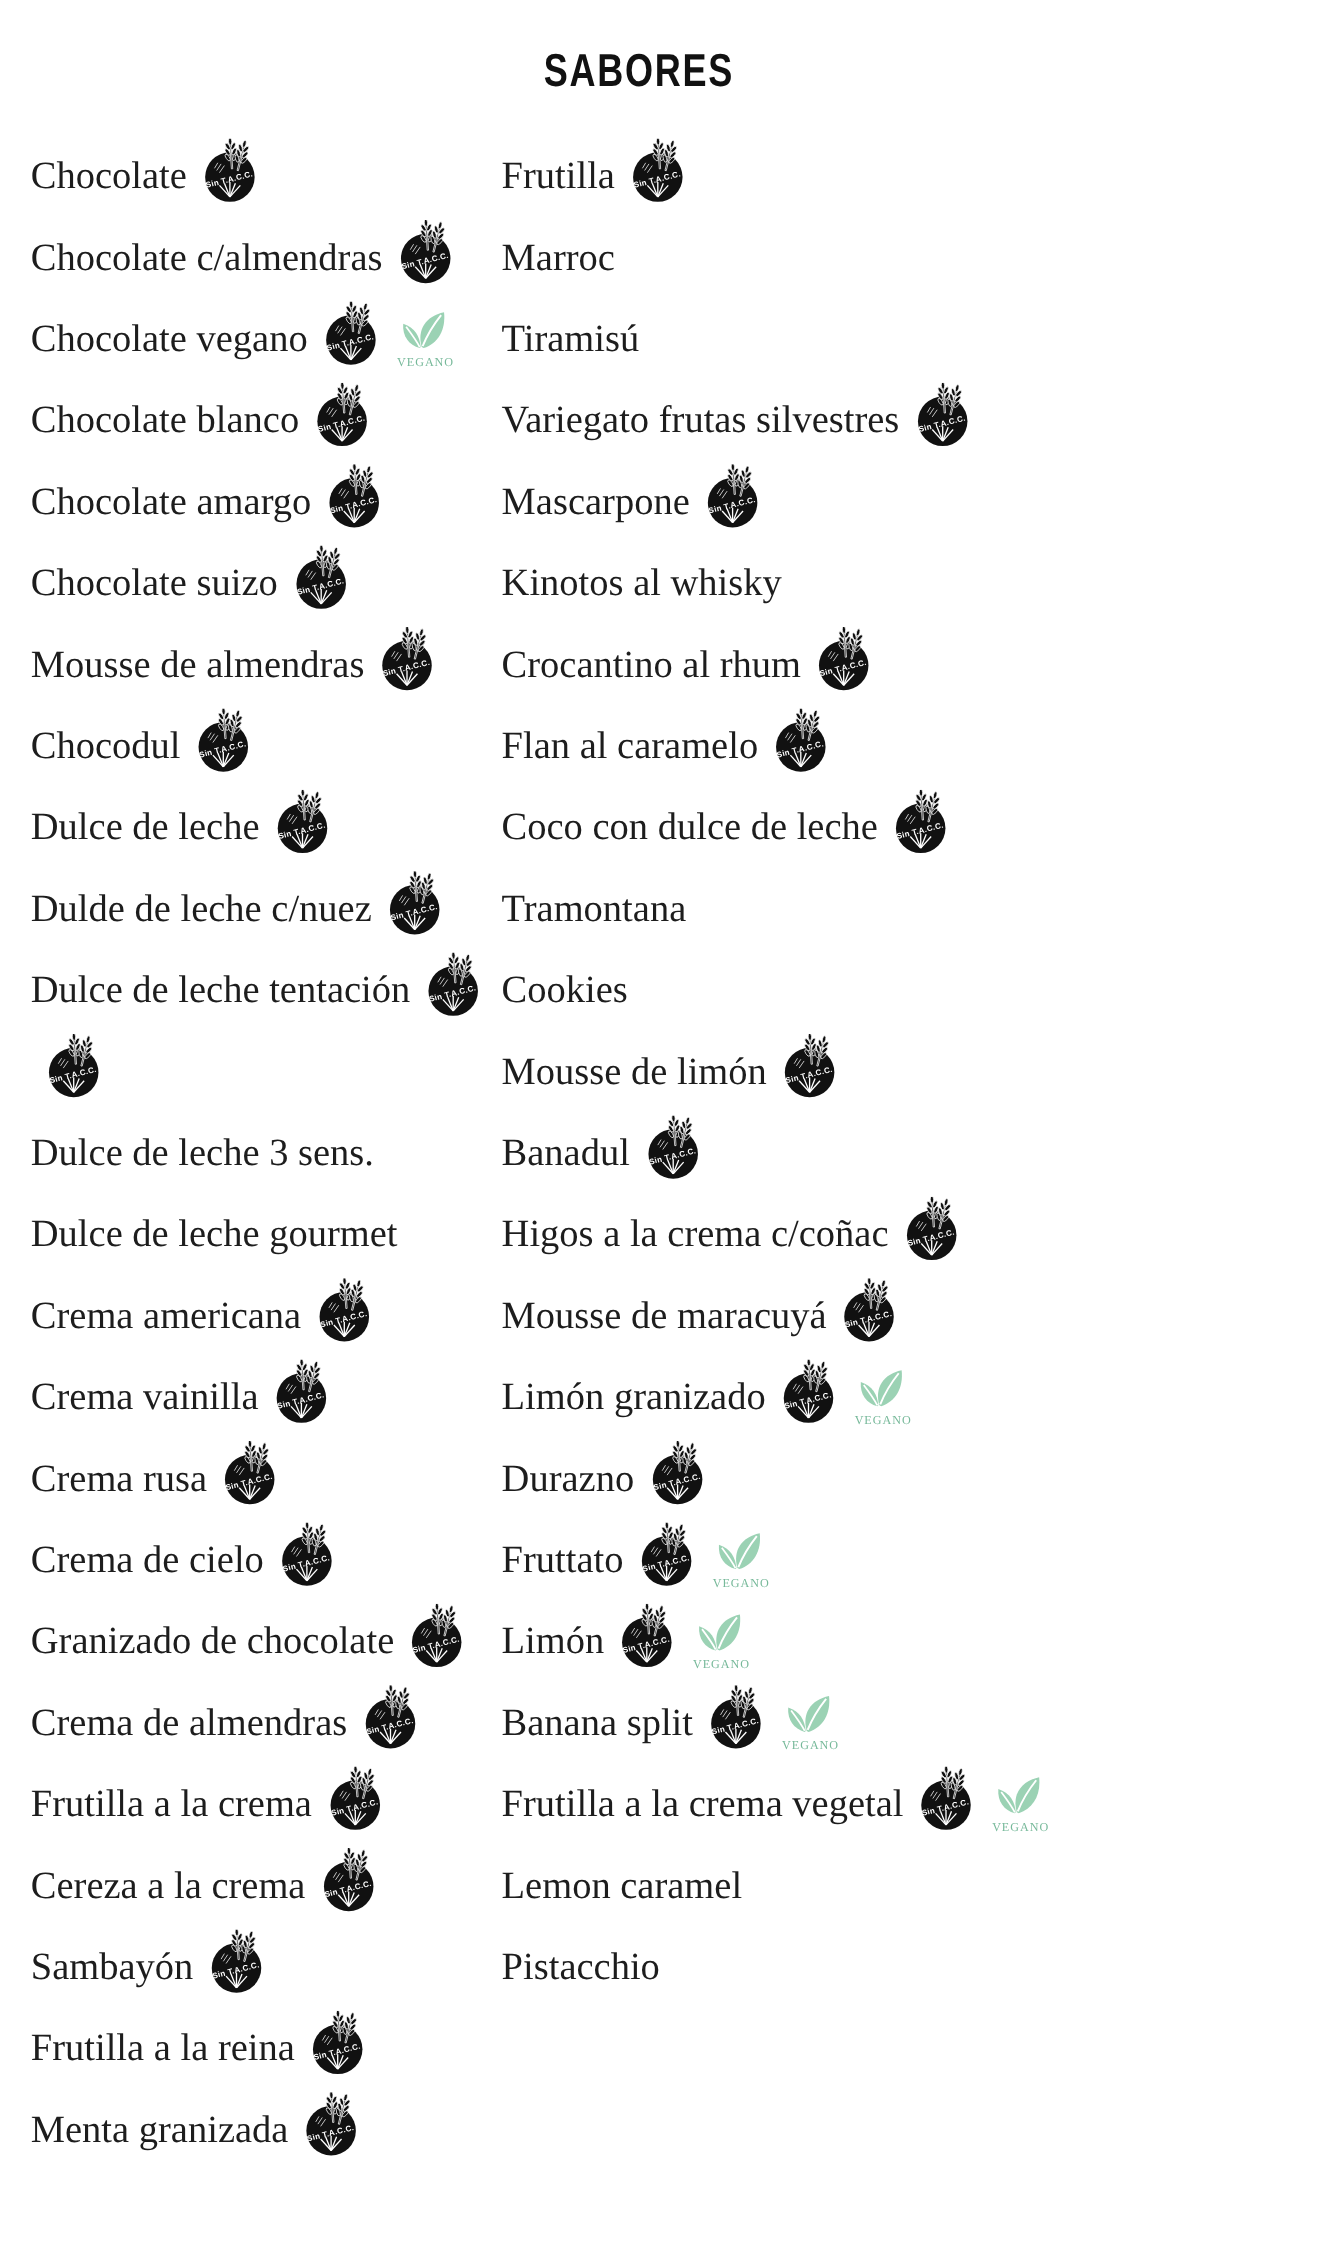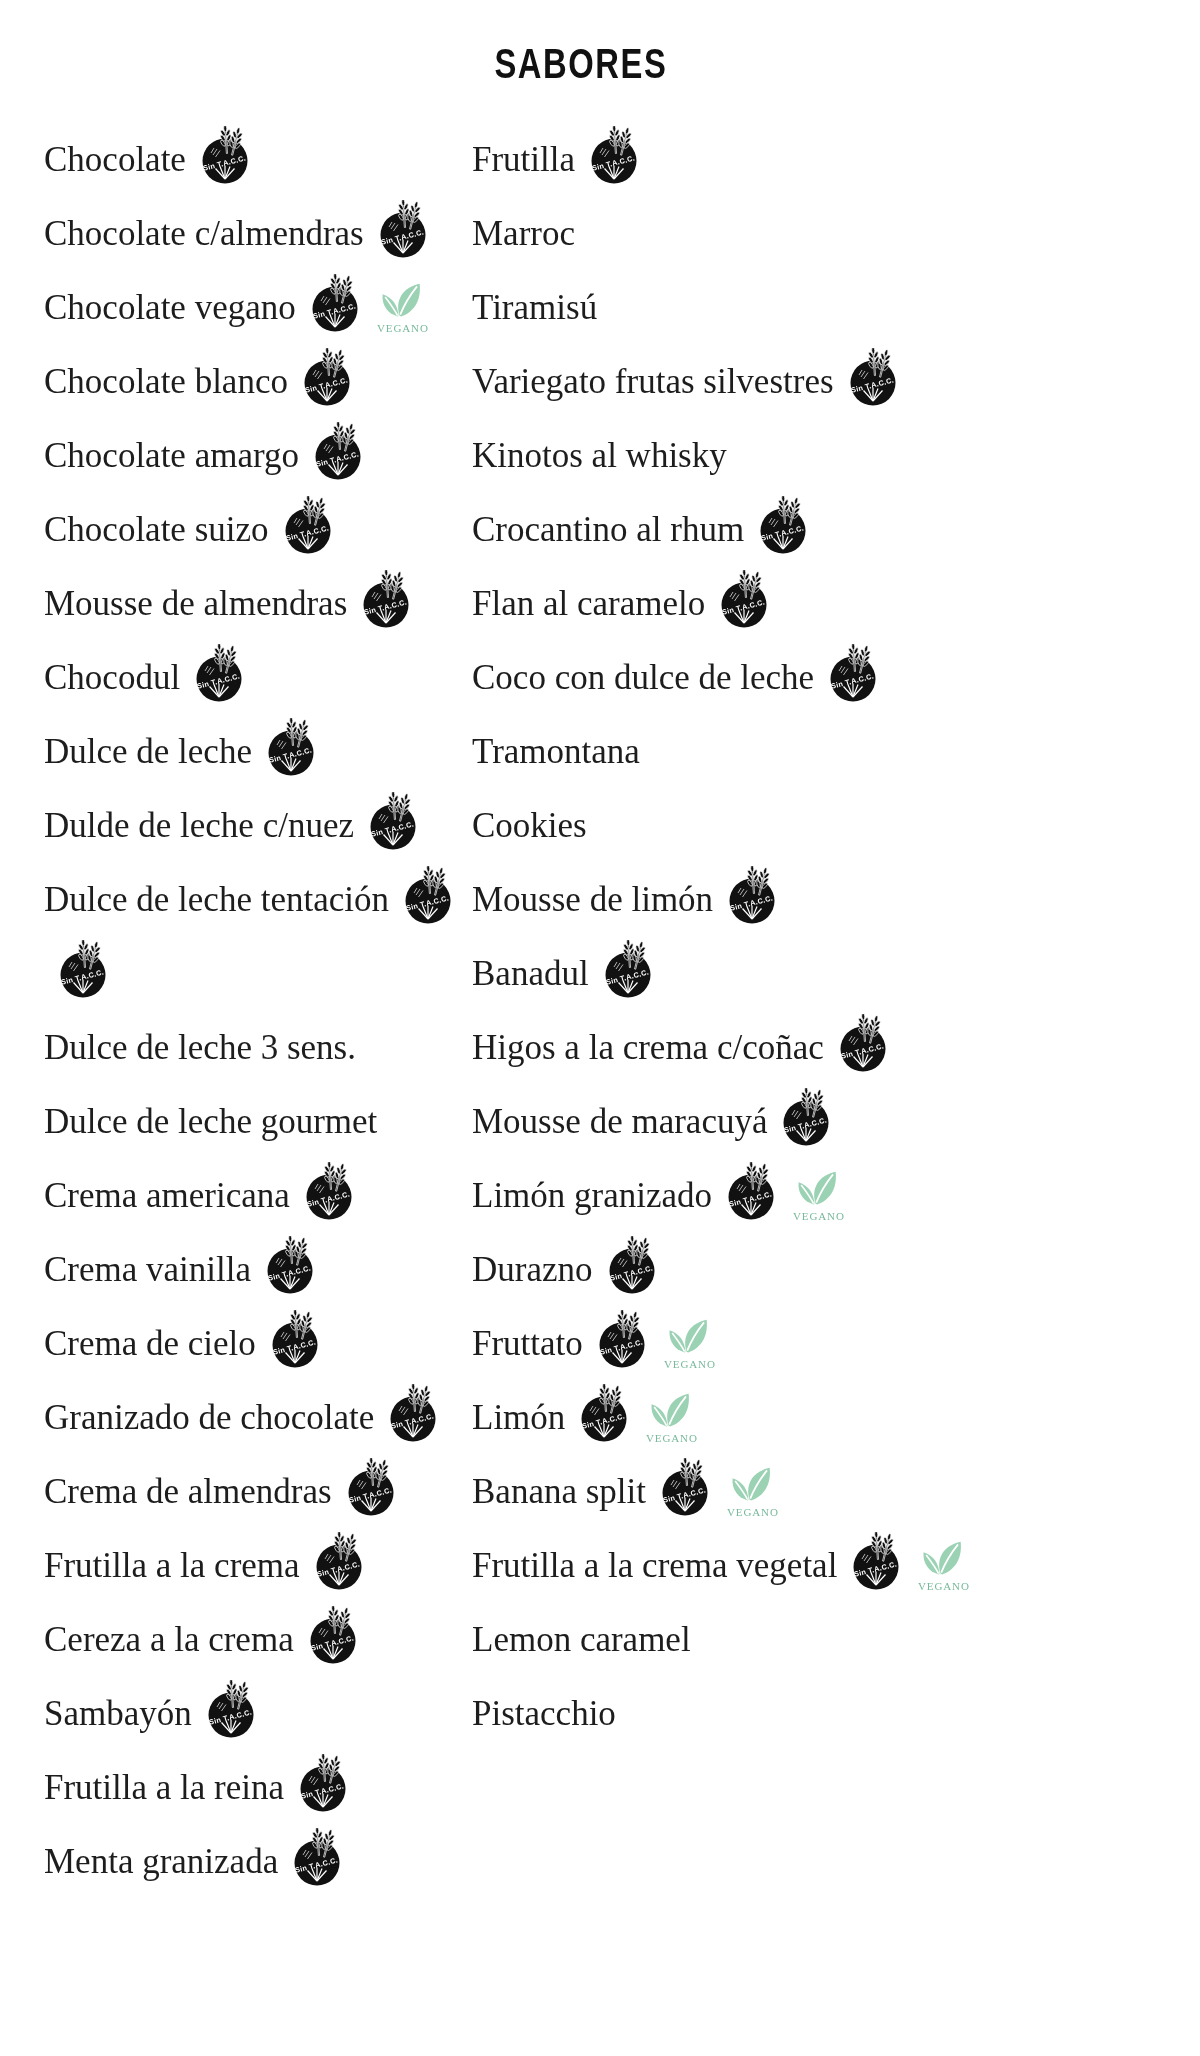--- a/index.html
+++ b/index.html
@@ -24,21 +24,21 @@
     letter-spacing:2px;
     color:#111;
     margin:0 92px 0 52px;
     transform:scaleX(.78);
     white-space:nowrap;
   }
   
   .menu{
     display:flex;
     margin-top:34px;
-    padding-left:44px;
+    padding-left:28px;
     justify-content:center;
   }
   .col{display:block;}
   .col-left{width:428px;flex:none;}
   .col-right{flex:1;}
   .row{
     display:flex;
     align-items:center;
     height:74px;
     white-space:nowrap;
@@ -201,20 +201,26 @@
           <use href="#sym-tacc"></use>
         </svg>
       </div>
       <div class="row">
         <span class="flavor">Crema vainilla</span>
         <svg class="icon-tacc" viewBox="0 0 100 118">
           <use href="#sym-tacc"></use>
         </svg>
       </div>
       <div class="row">
+        <span class="flavor">Crema rusa</span>
+        <svg class="icon-tacc" viewBox="0 0 100 118">
+          <use href="#sym-tacc"></use>
+        </svg>
+      </div>
+      <div class="row">
         <span class="flavor">Crema de cielo</span>
         <svg class="icon-tacc" viewBox="0 0 100 118">
           <use href="#sym-tacc"></use>
         </svg>
       </div>
       <div class="row">
         <span class="flavor">Granizado de chocolate</span>
         <svg class="icon-tacc" viewBox="0 0 100 118">
           <use href="#sym-tacc"></use>
         </svg>
@@ -269,20 +275,26 @@
       <div class="row">
         <span class="flavor">Tiramisú</span>
       </div>
       <div class="row">
         <span class="flavor">Variegato frutas silvestres</span>
         <svg class="icon-tacc" viewBox="0 0 100 118">
           <use href="#sym-tacc"></use>
         </svg>
       </div>
       <div class="row">
+        <span class="flavor">Mascarpone</span>
+        <svg class="icon-tacc" viewBox="0 0 100 118">
+          <use href="#sym-tacc"></use>
+        </svg>
+      </div>
+      <div class="row">
         <span class="flavor">Kinotos al whisky</span>
       </div>
       <div class="row">
         <span class="flavor">Crocantino al rhum</span>
         <svg class="icon-tacc" viewBox="0 0 100 118">
           <use href="#sym-tacc"></use>
         </svg>
       </div>
       <div class="row">
         <span class="flavor">Flan al caramelo</span>

